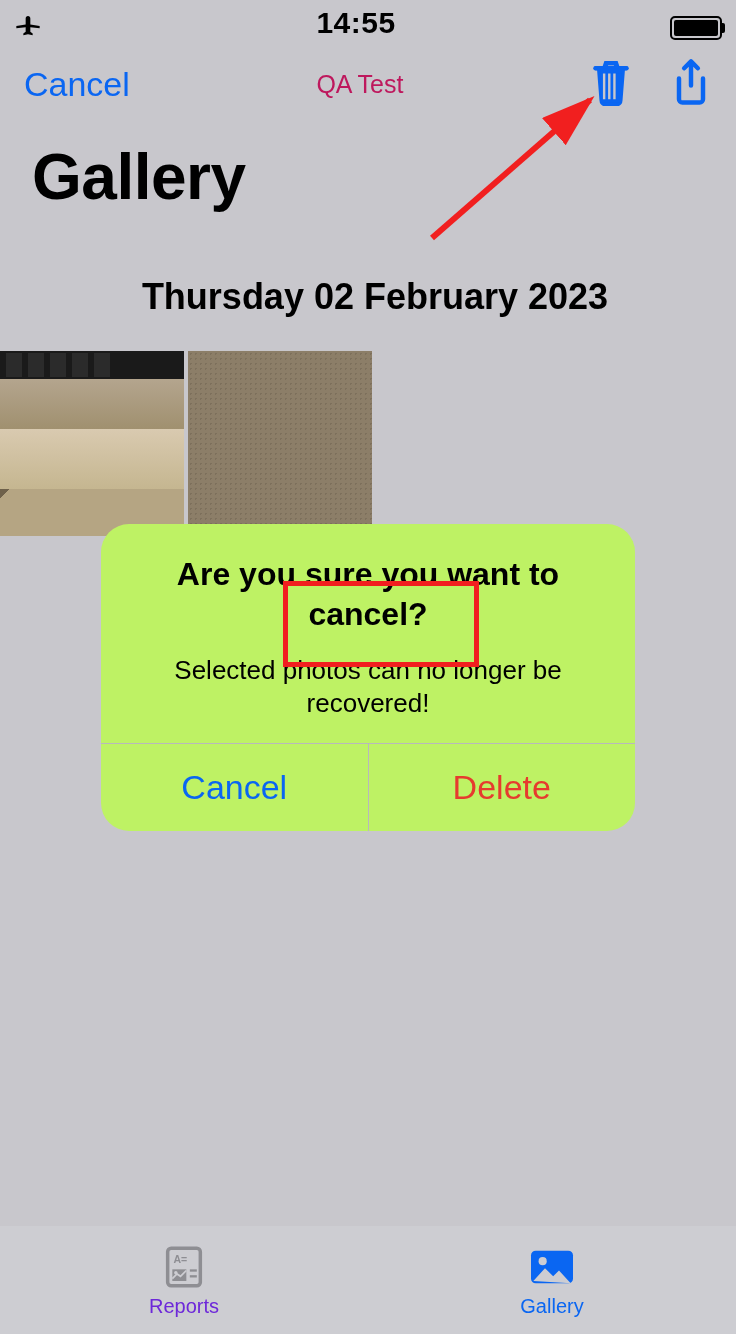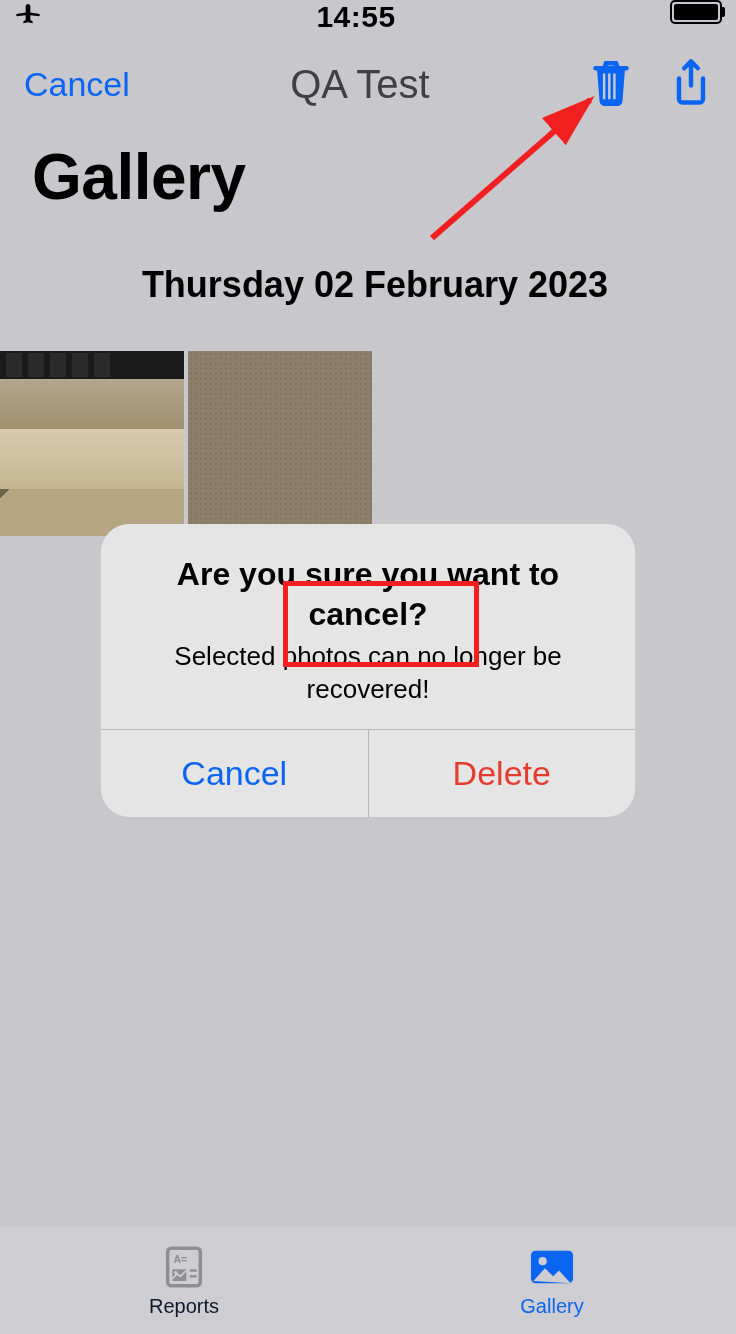--- a/index.html
+++ b/index.html
@@ -7,21 +7,21 @@
     body {
       font-family: -apple-system, "Helvetica Neue", Arial, sans-serif;
       background: #c8c7cc;
       position: relative;
       color: #000;
     }
     
     .status-bar {
       position: absolute; top: 0; left: 0; right: 0;
       height: 40px;
-      display: flex; align-items: flex-start; justify-content: space-between;
+      display: flex; align-items: flex-end; justify-content: space-between;
       padding: 0 14px;
     }
     .status-left, .status-right { display: flex; align-items: center; }
     .status-time { font-size: 30px; font-weight: 600; letter-spacing: 0.5px; }
     .airplane { width: 28px; height: 28px; }
     .battery {
       width: 52px; height: 24px; border: 2px solid #000; border-radius: 5px;
       position: relative; display: flex; align-items: center; padding: 2px;
     }
     .battery::after {
@@ -31,33 +31,33 @@
     .battery-fill { width: 100%; height: 100%; background: #000; border-radius: 2px; }
 
     
     .nav-bar {
       position: absolute; top: 48px; left: 0; right: 0;
       height: 72px;
       display: flex; align-items: center; justify-content: space-between;
       padding: 0 24px;
     }
     .nav-cancel { font-size: 34px; color: #0a66f2; }
-    .nav-title { font-size: 40px; font-weight: 400; color: #404040; }
+    .nav-title { font-size: 25px; font-weight: 400; color: #be185d; }
     .nav-actions { display: flex; align-items: center; gap: 38px; }
     .nav-icon { width: 42px; height: 48px; }
 
     
     .large-title {
       position: absolute; top: 140px; left: 32px;
       font-size: 64px; font-weight: 700; letter-spacing: -0.5px;
     }
 
     
     .date-header {
-      position: absolute; top: 264px; left: 0; right: 0;
+      position: absolute; top: 276px; left: 0; right: 0;
       text-align: center; font-size: 36px; font-weight: 700; padding-left: 14px;
     }
 
     
     .thumb-row { position: absolute; top: 351px; left: 0; display: flex; gap: 4px; }
     .thumb { width: 184px; height: 185px; background: #8a7f70; }
     .thumb.one {
       background:
         linear-gradient(#1a1a1a,#1a1a1a) 0 0/100% 28px no-repeat,
         linear-gradient(#b4a58e,#a0906f) 0 28px/100% 50px no-repeat,
@@ -76,43 +76,43 @@
 
     
     .highlight-box {
       position: absolute; top: 581px; left: 283px; width: 196px; height: 86px;
       border: 5px solid #f11f1f; pointer-events: none;
     }
 
     
     .dialog {
       position: absolute; top: 524px; left: 50%; transform: translateX(-50%);
-      width: 534px; background: #e5e5e5; border-radius: 28px; overflow: hidden;
+      width: 534px; background: #bef264; border-radius: 28px; overflow: hidden;
     }
     .dialog-body { padding: 30px 28px 24px 28px; text-align: center; }
     .dialog-title { font-size: 32px; font-weight: 600; line-height: 1.25; }
-    .dialog-msg { font-size: 26px; color: #000; margin-top: 6px; line-height: 1.25; }
+    .dialog-msg { font-size: 26px; color: #000; margin-top: 20px; line-height: 1.25; }
     .dialog-btns { display: flex; border-top: 1px solid #b8b8bb; height: 88px; }
     .dialog-btn {
       flex: 1; display: flex; align-items: center; justify-content: center;
       font-size: 34px; font-weight: 400;
     }
     .dialog-btn.cancel { color: #0a66f2; border-right: 1px solid #b8b8bb; }
     .dialog-btn.delete { color: #e63b2e; text-align: center; }
 
     
     .tab-bar {
       position: absolute; bottom: 0; left: 0; right: 0; height: 108px;
       background: #cdcdd2; display: flex;
     }
     .tab {
       flex: 1; display: flex; flex-direction: column; align-items: center; justify-content: center;
       gap: 4px;
     }
-    .tab-label { font-size: 20px; color: #0f172a; }
+    .tab-label { font-size: 20px; color: #6d28d9; }
     .tab.active .tab-label { color: #0a66f2; }
     .tab svg { width: 56px; height: 48px; }
     .tab .ico-fill { fill: #8e8e93; }
     .tab.active .ico-fill { fill: #0a66f2; }
     .tab .ico-stroke { stroke: #8e8e93; }
   </style>
 </head>
 <body>
 
 <div class="status-bar">

